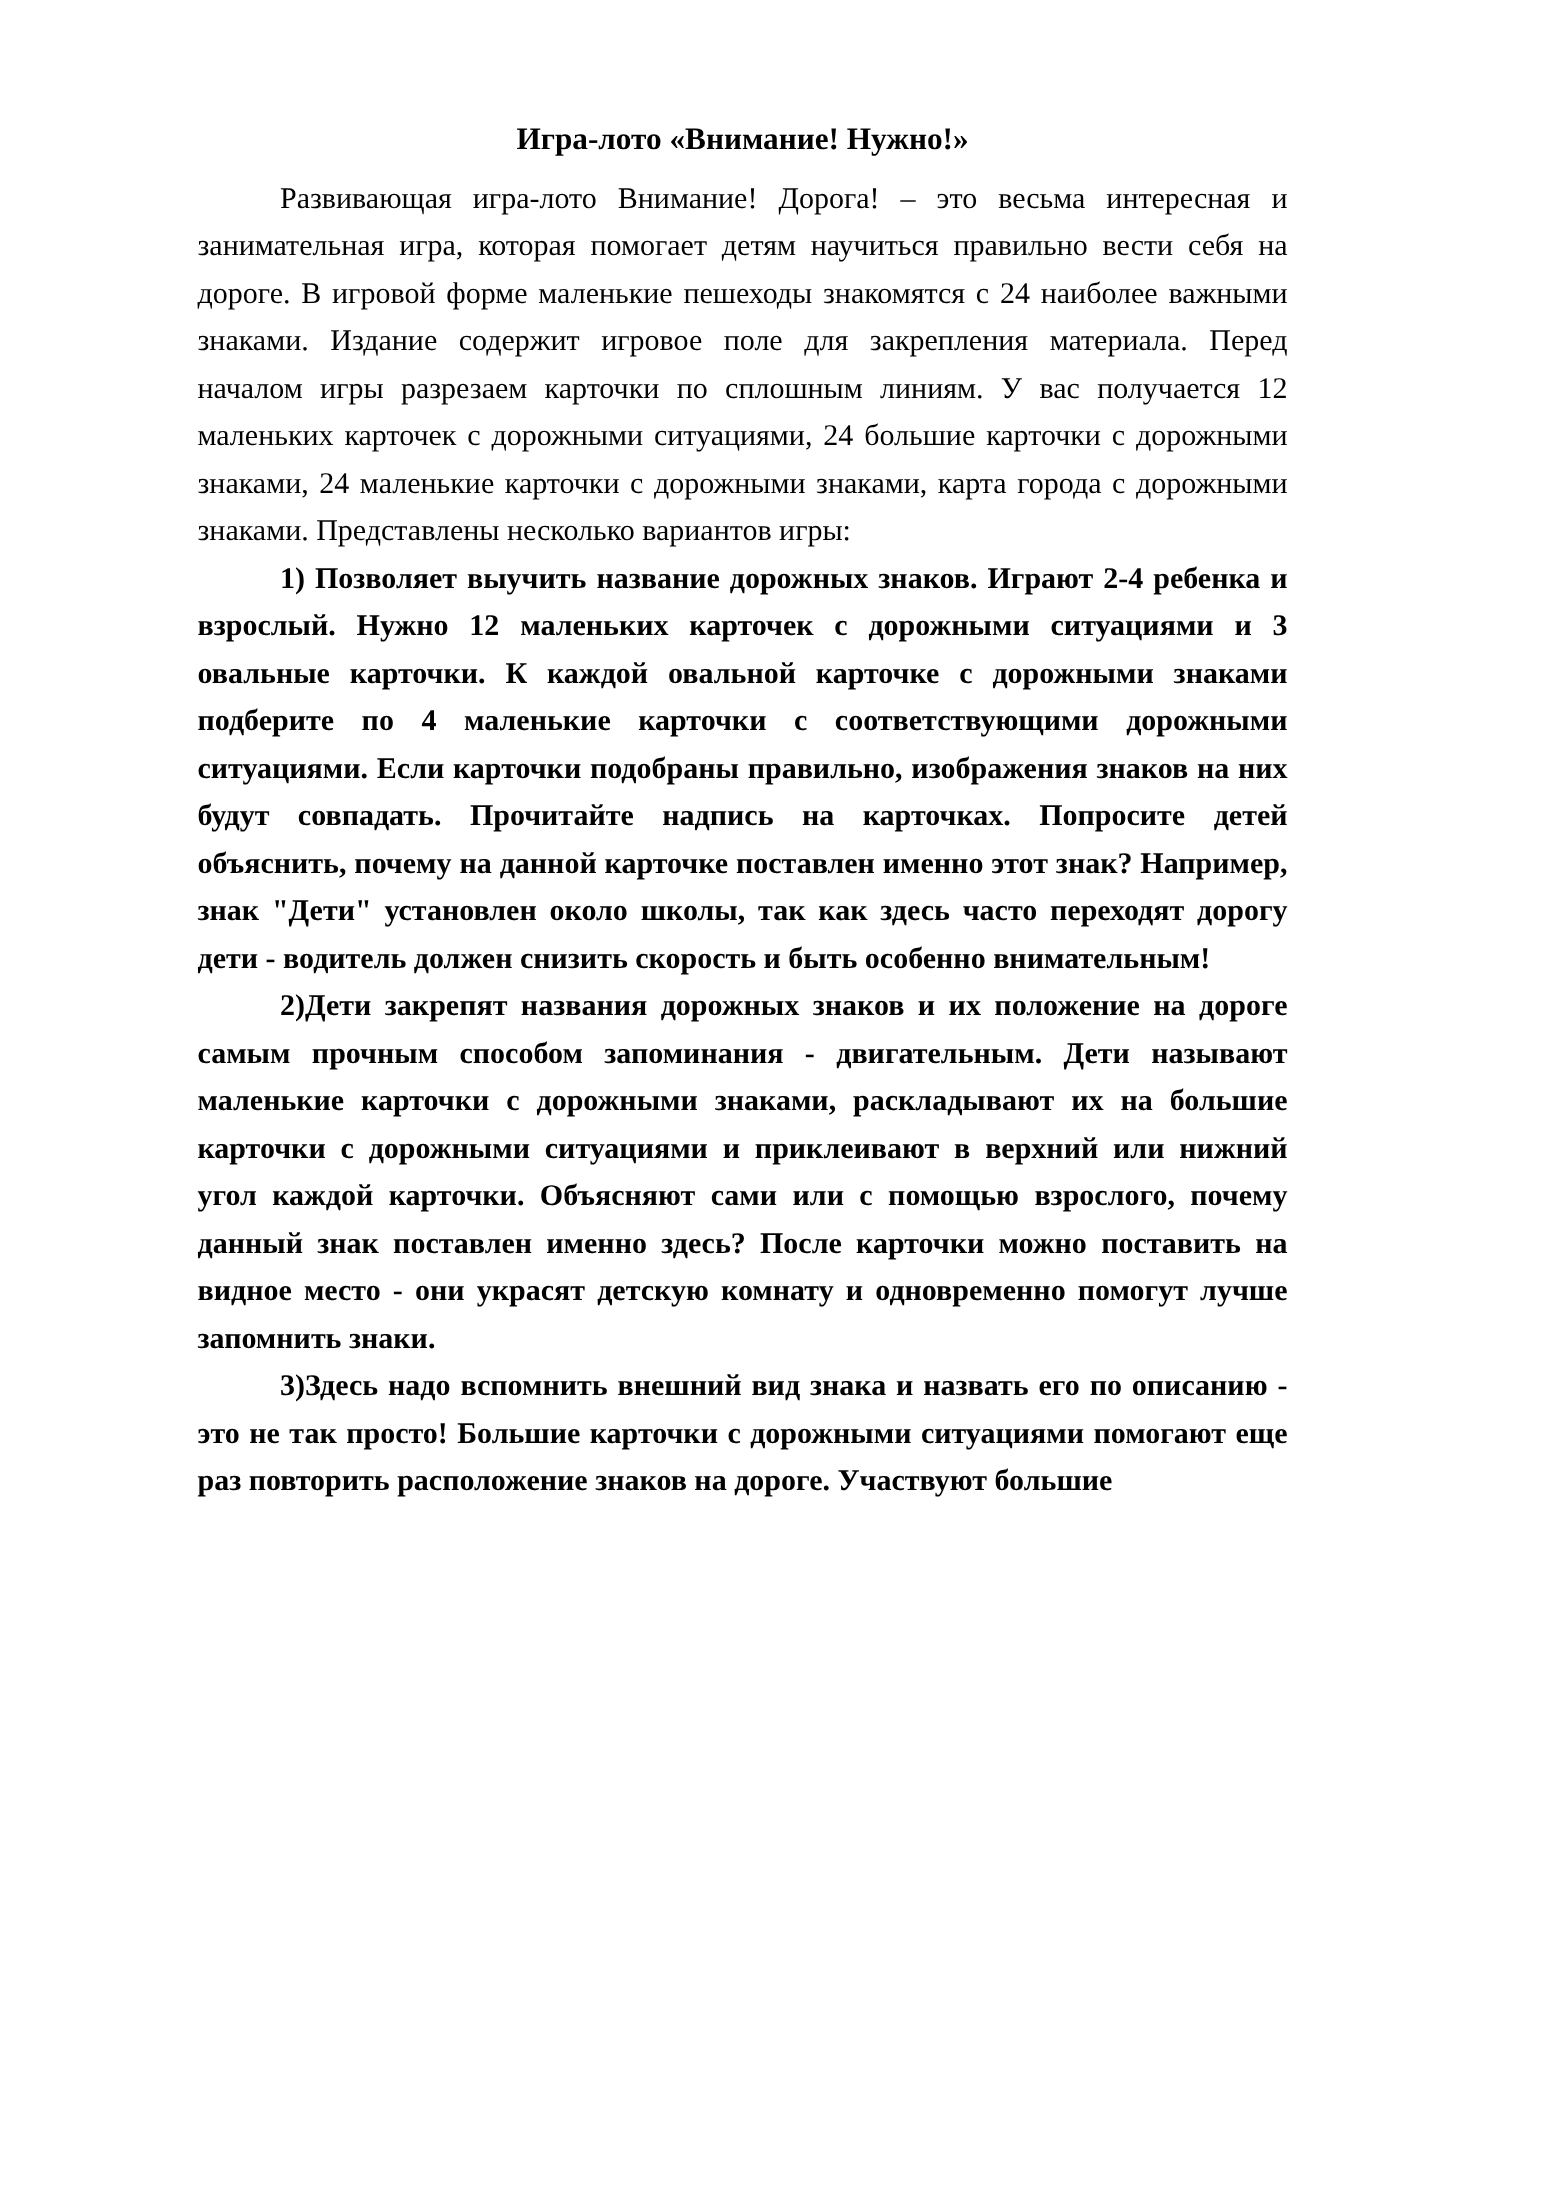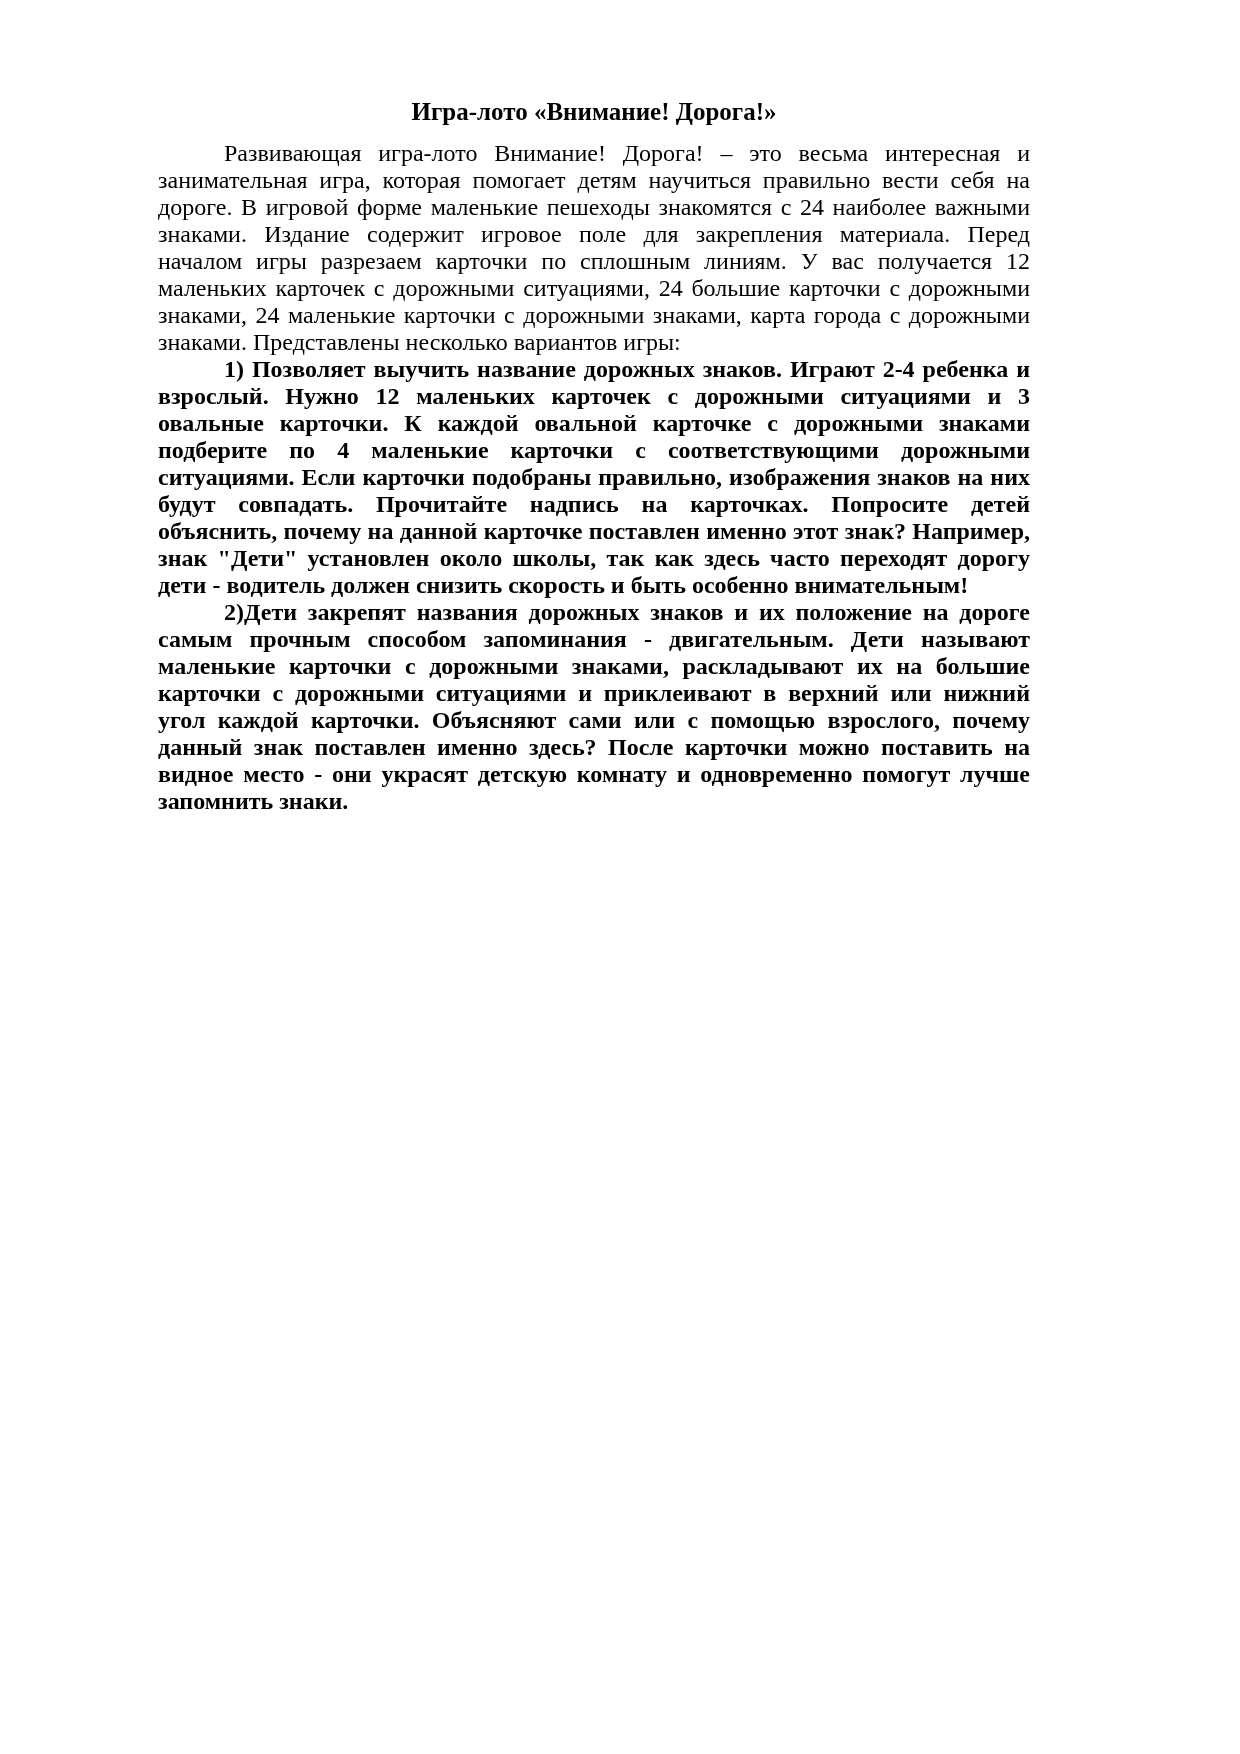--- a/index.html
+++ b/index.html
@@ -24,31 +24,32 @@
     .title {
       text-align: center;
       font-weight: bold;
       font-size: 25px;
       line-height: 40px;
       margin: 0 0 8px 0;
       padding-left: 0;
     }
     .para {
       font-size: 24px;
-      line-height: 27px;
+      line-height: 38px;
       text-align: justify;
       text-indent: 66px;
       margin: 0 0 0 0;
     }
     .para + .para {
       margin-top: 0;
       font-weight: bold;
     }
   </style>
 </head>
 <body>
 
 <div class="page">
-  <h1 class="title">Игра-лото «Внимание! Дорога!»</h1>
+  <h1 class="title">Игра-лото «Внимание! Нужно!»</h1>
   <p class="para">Развивающая игра-лото Внимание! Дорога! – это весьма интересная и занимательная игра, которая помогает детям научиться правильно вести себя на дороге. В игровой форме маленькие пешеходы знакомятся с 24 наиболее важными знаками. Издание содержит игровое поле для закрепления материала. Перед началом игры разрезаем карточки по сплошным линиям. У вас получается 12 маленьких карточек с дорожными ситуациями, 24 большие карточки с дорожными знаками, 24 маленькие карточки с дорожными знаками, карта города с дорожными знаками. Представлены несколько вариантов игры:</p>
   <p class="para">1) Позволяет выучить название дорожных знаков. Играют 2-4 ребенка и взрослый. Нужно 12 маленьких карточек с дорожными ситуациями и 3 овальные карточки. К каждой овальной карточке с дорожными знаками подберите по 4 маленькие карточки с соответствующими дорожными ситуациями. Если карточки подобраны правильно, изображения знаков на них будут совпадать. Прочитайте надпись на карточках. Попросите детей объяснить, почему на данной карточке поставлен именно этот знак? Например, знак "Дети" установлен около школы, так как здесь часто переходят дорогу дети - водитель должен снизить скорость и быть особенно внимательным!</p>
   <p class="para">2)Дети закрепят названия дорожных знаков и их положение на дороге самым прочным способом запоминания - двигательным. Дети называют маленькие карточки с дорожными знаками, раскладывают их на большие карточки с дорожными ситуациями и приклеивают в верхний или нижний угол каждой карточки. Объясняют сами или с помощью взрослого, почему данный знак поставлен именно здесь? После карточки можно поставить на видное место - они украсят детскую комнату и одновременно помогут лучше запомнить знаки.</p>
+  <p class="para">3)Здесь надо вспомнить внешний вид знака и назвать его по описанию - это не так просто! Большие карточки с дорожными ситуациями помогают еще раз повторить расположение знаков на дороге. Участвуют большие</p>
 </div>
 
 </body></html>

